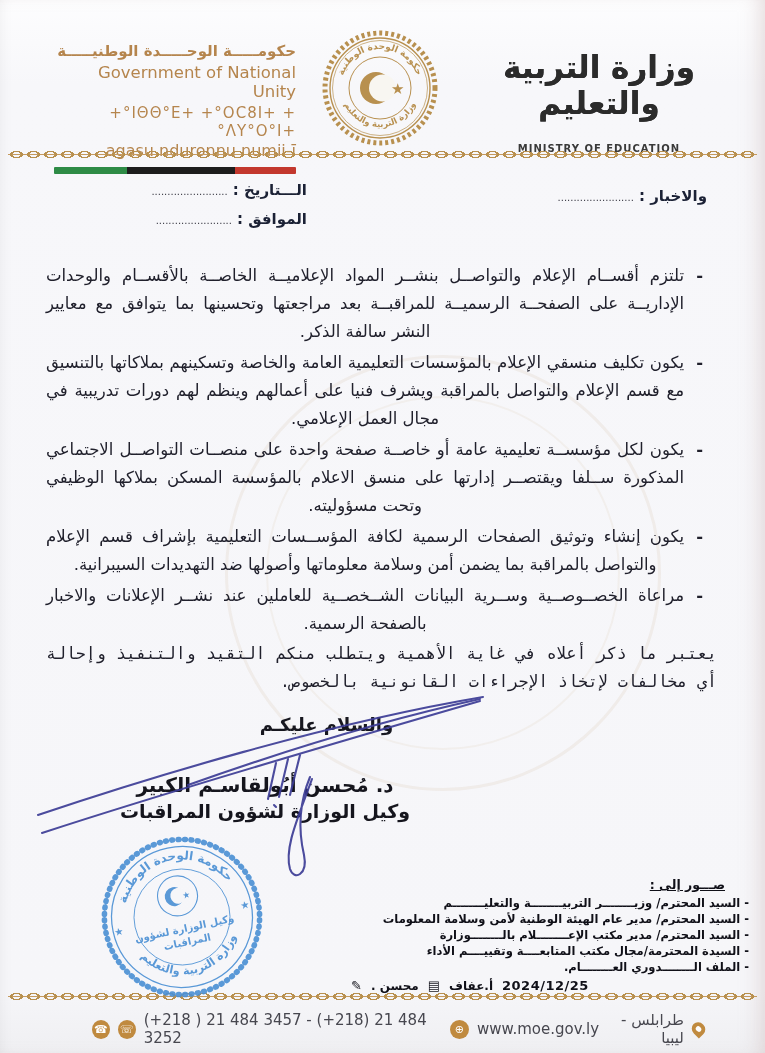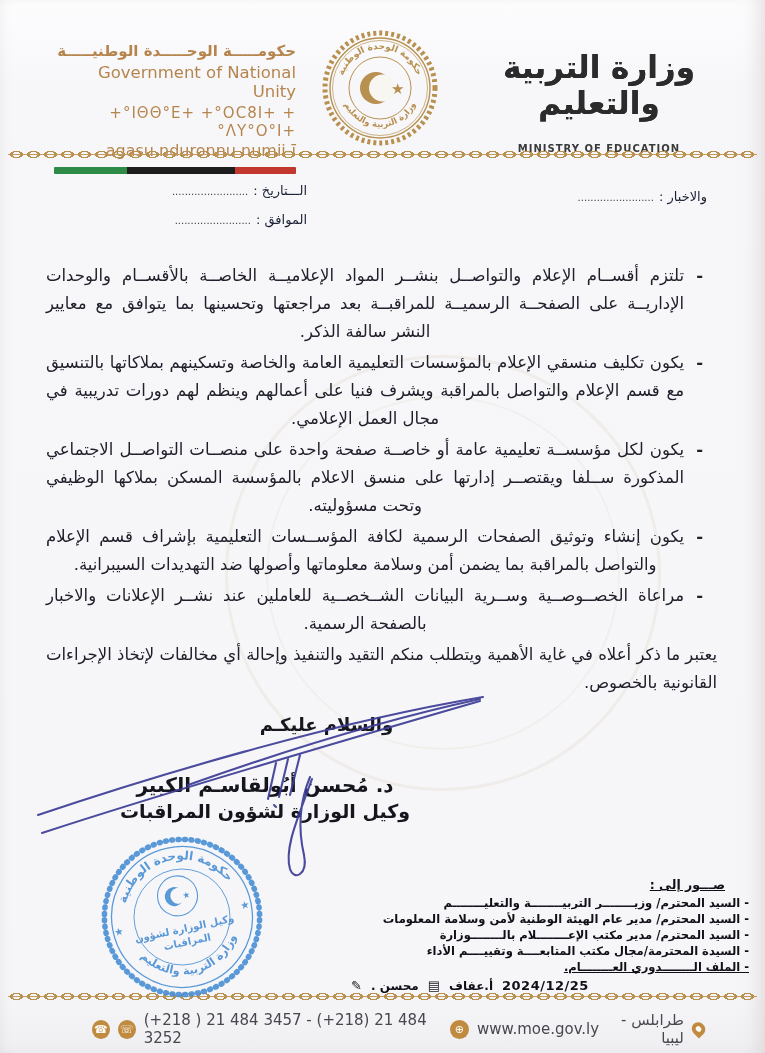--- a/index.html
+++ b/index.html
@@ -32,44 +32,44 @@
     background-image:
       radial-gradient(ellipse 7.5px 4.2px at 8.5px 5.5px, rgba(0,0,0,0) 55%, #b8904f 57% 85%, rgba(0,0,0,0) 87%),
       linear-gradient(#c59a5e,#c59a5e);
     background-size:17px 11px,100% 1px;
     background-position:0 0,0 50%;
     background-repeat:repeat-x,no-repeat;}
   .chain-top{top:149px;}
   .chain-bot{top:991px;}
   
   .ref{position:absolute;top:180px;left:52px;right:58px;direction:rtl;display:flex;justify-content:space-between;color:#1b2135;}
-  .ref-label{font-weight:normal;font-size:13px;}
+  .ref-label{font-weight:bold;font-size:15px;}
   .dots{font-size:10px;color:#3a3a44;letter-spacing:1px;}
   .ref-right{padding-top:6px;}
   .ref-left{width:255px;}
   .ref-row{margin-bottom:10px;}
   
   .bodytxt{position:absolute;top:262px;right:48px;left:46px;direction:rtl;color:#20202c;font-size:16.5px;}
   .bullet{display:flex;gap:12px;margin-bottom:3px;}
   .bullet .mark{line-height:28px;font-weight:bold;padding-right:14px;}
   .bullet .txt{flex:1;line-height:28px;text-align:justify;text-align-last:center;}
-  .closing{line-height:28px;text-align:justify;margin-top:2px;}
+  .closing{line-height:28px;text-align:justify;margin-top:2px;font-family:Liberation Mono, monospace;}
   .salutation{font-weight:bold;font-size:18px;margin-top:4px;text-align:center;position:relative;right:55px;color:#17171f;}
   
   .signature{position:absolute;left:28px;top:683px;z-index:6;}
   .sign-block{position:absolute;top:772px;left:100px;width:330px;text-align:center;font-weight:bold;color:#15151d;z-index:3;}
   .sign-name{font-size:20px;line-height:26px;}
   .sign-title{font-size:19px;line-height:26px;}
   
   .stampwrap{position:absolute;top:833px;left:98px;width:168px;height:168px;transform:rotate(-12deg);opacity:.9;z-index:4;}
   
   .dist{position:absolute;top:877px;right:16px;width:412px;direction:rtl;font-size:11.5px;font-weight:bold;color:#101018;line-height:16px;}
   .dist-title{font-size:12.5px;margin-right:24px;margin-bottom:2px;text-decoration:underline;}
   .dist-items div{white-space:nowrap;}
-  .dist-items div:nth-child(5){text-decoration:underline;}
+  .dist-items div:nth-child(5){}
   .dist-meta{direction:ltr;display:flex;align-items:center;gap:9px;margin-top:3px;margin-left:14px;font-size:12px;}
   .dist-meta .date{font-size:13px;letter-spacing:.5px;}
   .mi{font-size:13px;color:#14141c;}
   
   .foot{position:absolute;top:1012px;left:0;right:0;height:34px;display:flex;align-items:center;justify-content:space-between;padding:0 60px 0 92px;color:#47474f;font-size:15px;}
   .fgroup{display:flex;align-items:center;gap:8px;}
   .ic{width:19px;height:19px;border-radius:50%;background:#c08a3f;color:#fff;font-size:11px;display:inline-flex;align-items:center;justify-content:center;line-height:1;}
   .pin{width:14px;height:14px;background:#c08a3f;border-radius:50% 50% 50% 0;transform:rotate(-45deg);position:relative;display:inline-block;}
   .pin::after{content:"";position:absolute;inset:4px;background:#fdfdfe;border-radius:50%;}
   .loc{direction:rtl;}

